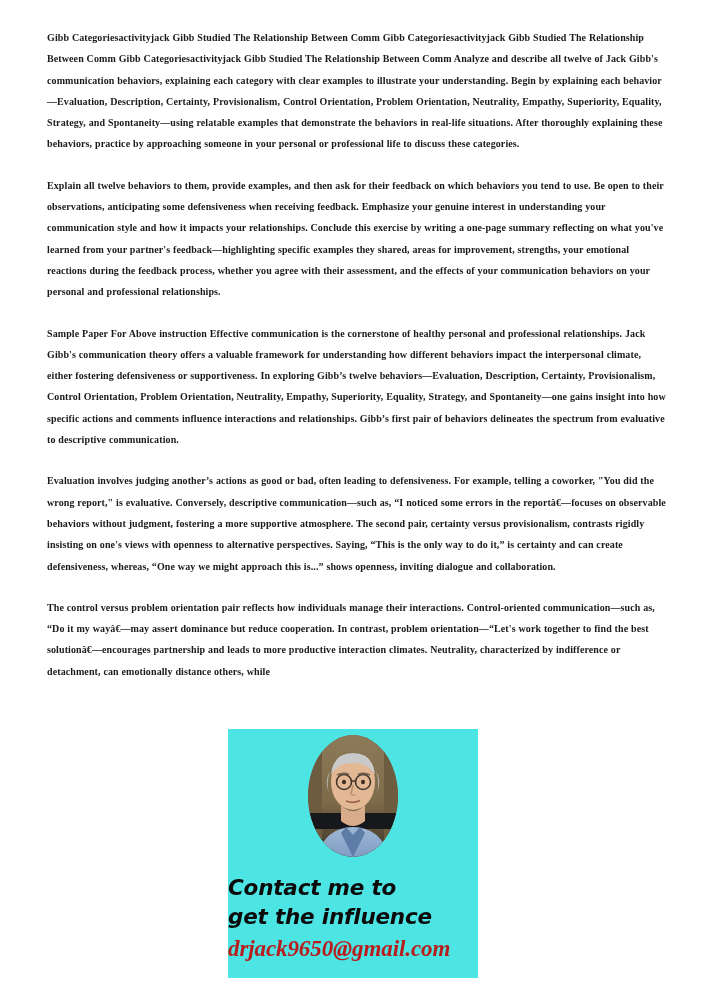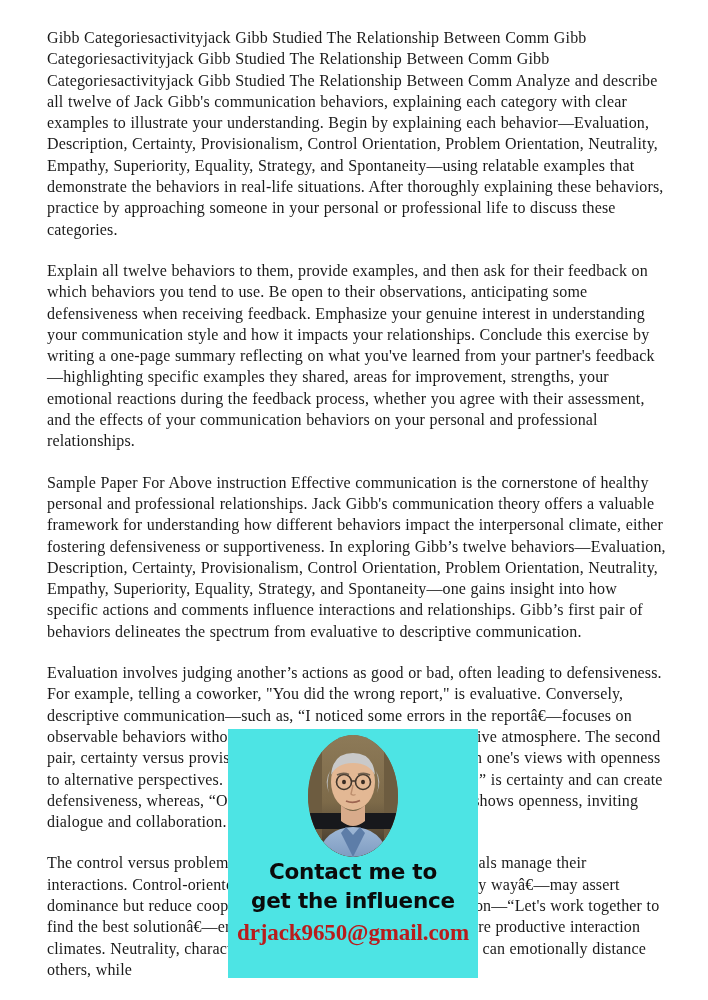--- a/index.html
+++ b/index.html
@@ -25,27 +25,28 @@
   }
 
   #doc-body {
     position: absolute;
     left: 47px;
     top: 27px;
     width: 619px;
   }
 
   .para {
-    font-size: 16px;
+    font-size: 10px;
     line-height: 21.3px;
     color: #1a1a1a;
     text-align: left;
     margin: 0 0 20px 0;
     letter-spacing: 0.01em;
     word-spacing: 0.02em;
+    font-weight: bold;
     -webkit-font-smoothing: antialiased;
   }
   .para:last-child { margin-bottom: 0; }
 
   
   #contact-overlay {
     position: absolute;
     left: 228px;
     top: 729px;
     width: 250px;
@@ -64,23 +65,23 @@
     height: 122px;
     border-radius: 50% / 50%;
     overflow: hidden;
     position: relative;
     background: #7b6a4e;
     flex: none;
   }
   #avatar svg { display: block; width: 90px; height: 122px; }
 
   #overlay-lines {
-    margin-top: 0;
+    margin-top: 16px;
     width: 100%;
-    text-align: center;
+    font-style: italic;
   }
 
   .ov-line {
     font-family: "DejaVu Sans", "Liberation Sans", sans-serif;
     font-weight: bold;
     font-size: 21.5px;
     line-height: 29px;
     color: #0b0b0b;
     letter-spacing: -0.2px;
   }

